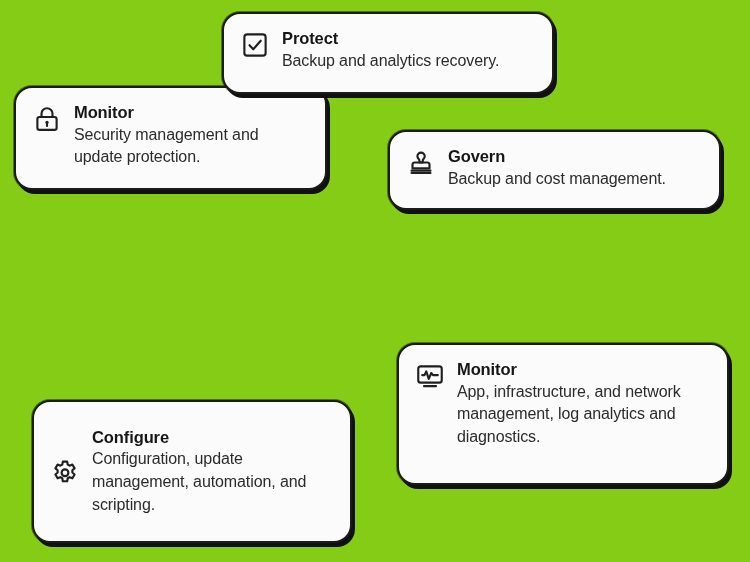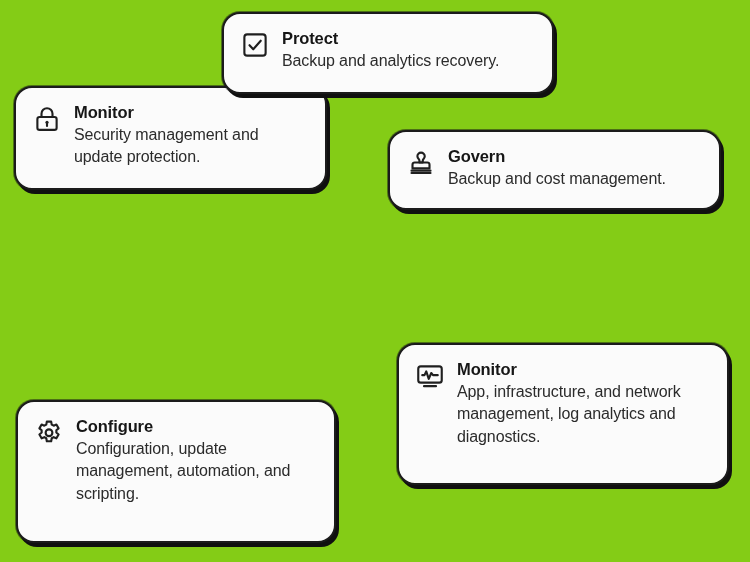--- a/index.html
+++ b/index.html
@@ -58,21 +58,21 @@
     line-height: 1.42;
     letter-spacing: -0.1px;
     margin-top: 1px;
   }
 
   
   #card-protect   { left: 222px; top: 12px;  width: 332px; height: 82px; }
   #card-secure    { left: 14px;  top: 86px;  width: 313px; height: 104px; }
   #card-govern    { left: 388px; top: 130px; width: 333px; height: 80px; }
   #card-monitor   { left: 397px; top: 343px; width: 332px; height: 142px; }
-  #card-configure { left: 16px;  top: 400px; width: 320px; height: 143px; }
+  #card-configure { left: 32px;  top: 400px; width: 320px; height: 143px; align-items: center; }
 
   
   #card-govern    { z-index: 1; }
   #card-monitor   { z-index: 1; }
   #card-secure    { z-index: 2; }
   #card-configure { z-index: 2; }
   #card-protect   { z-index: 3; }
 </style>
 </head>
 <body>

